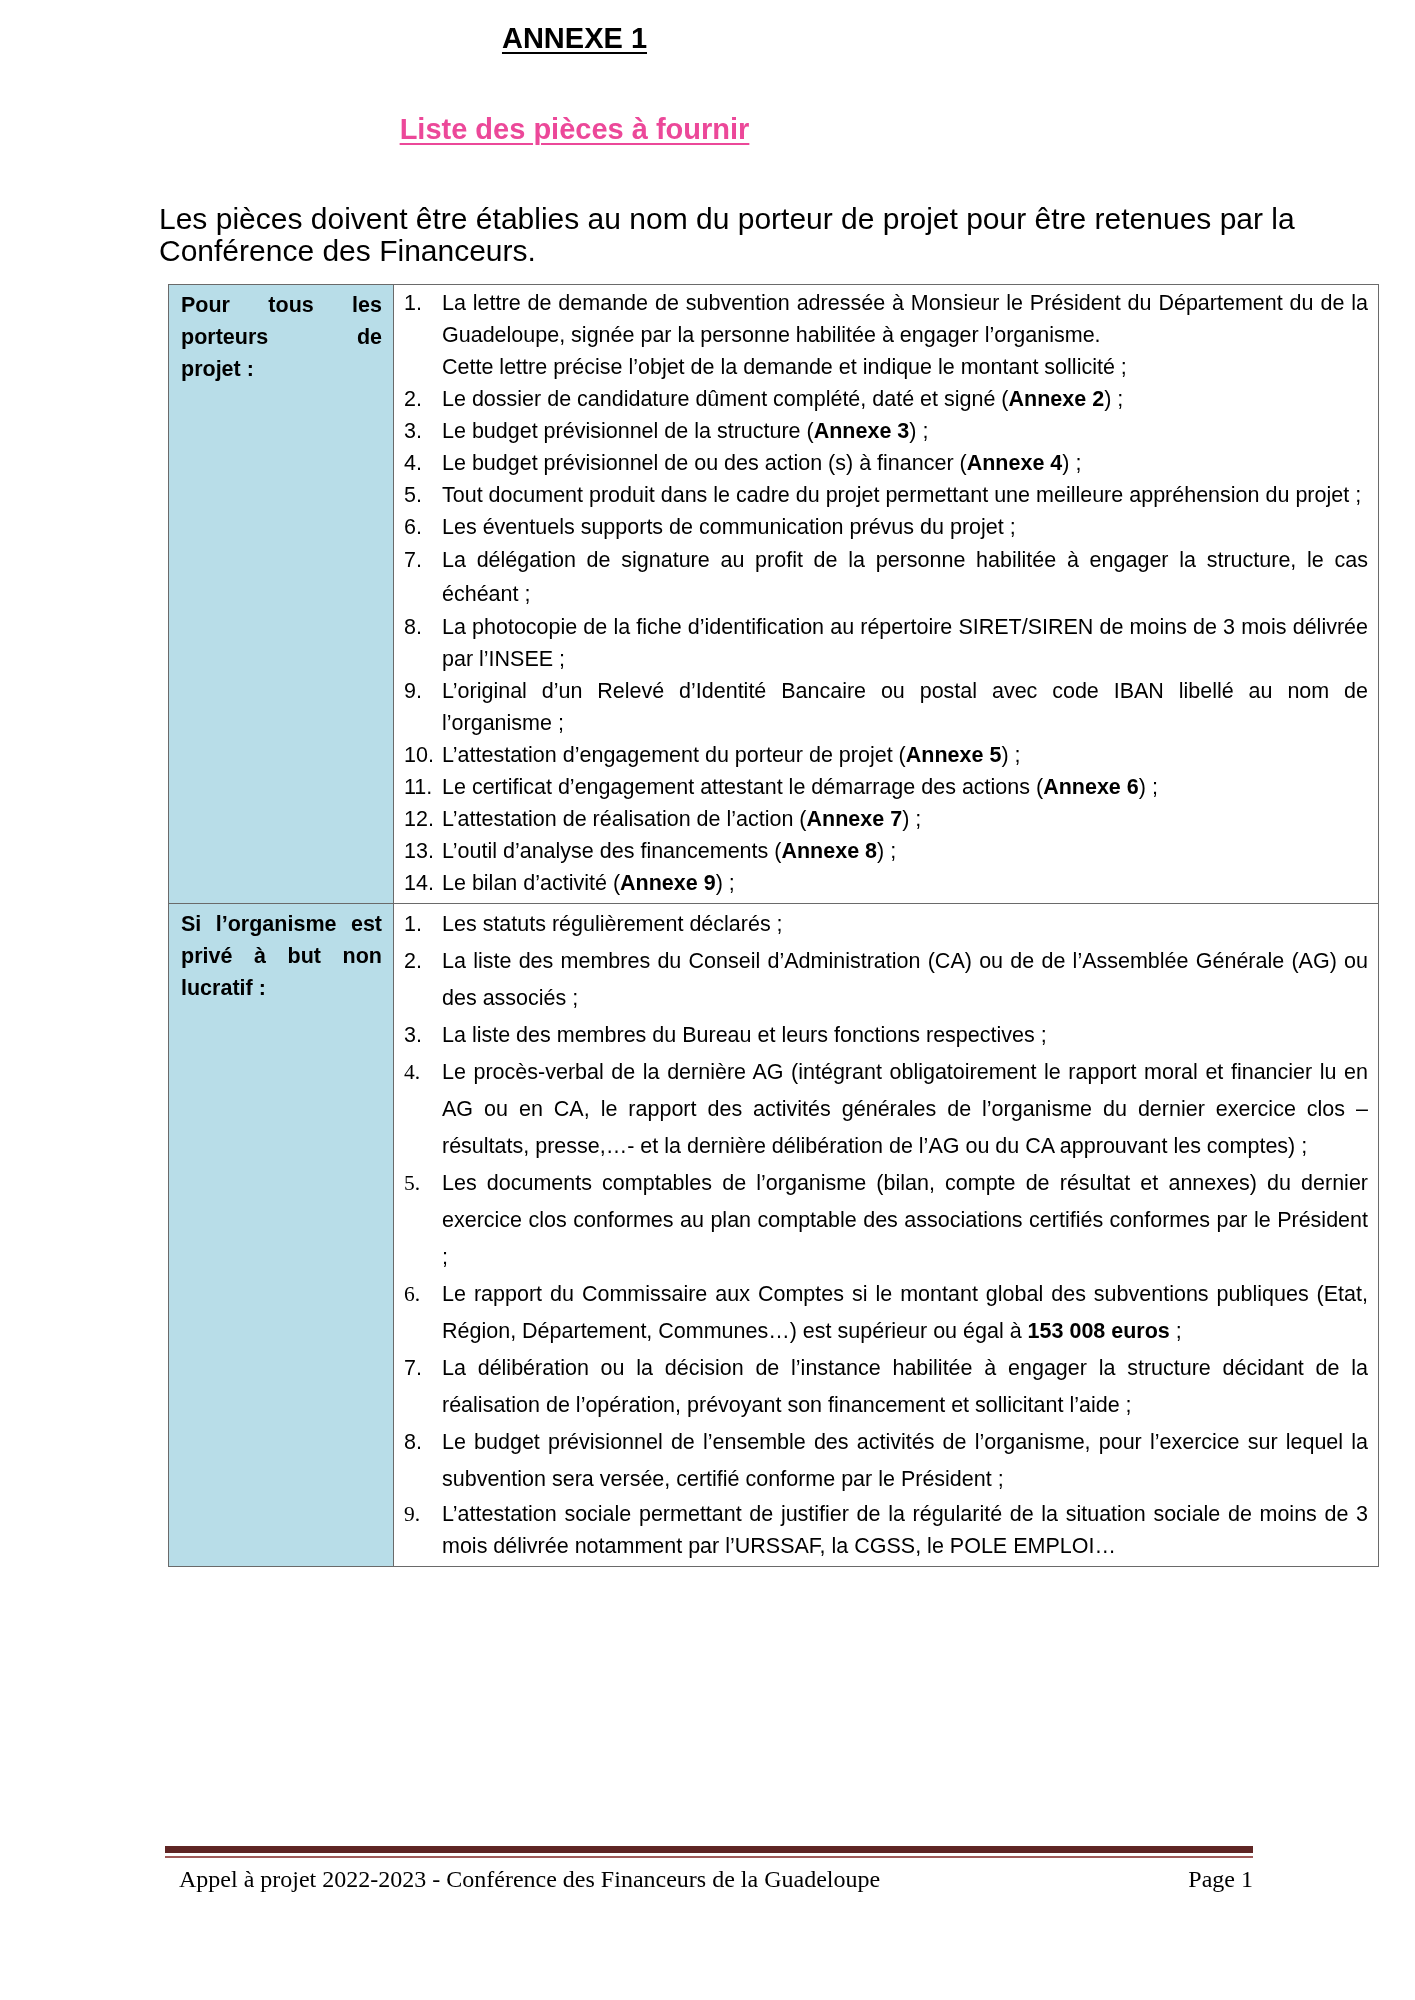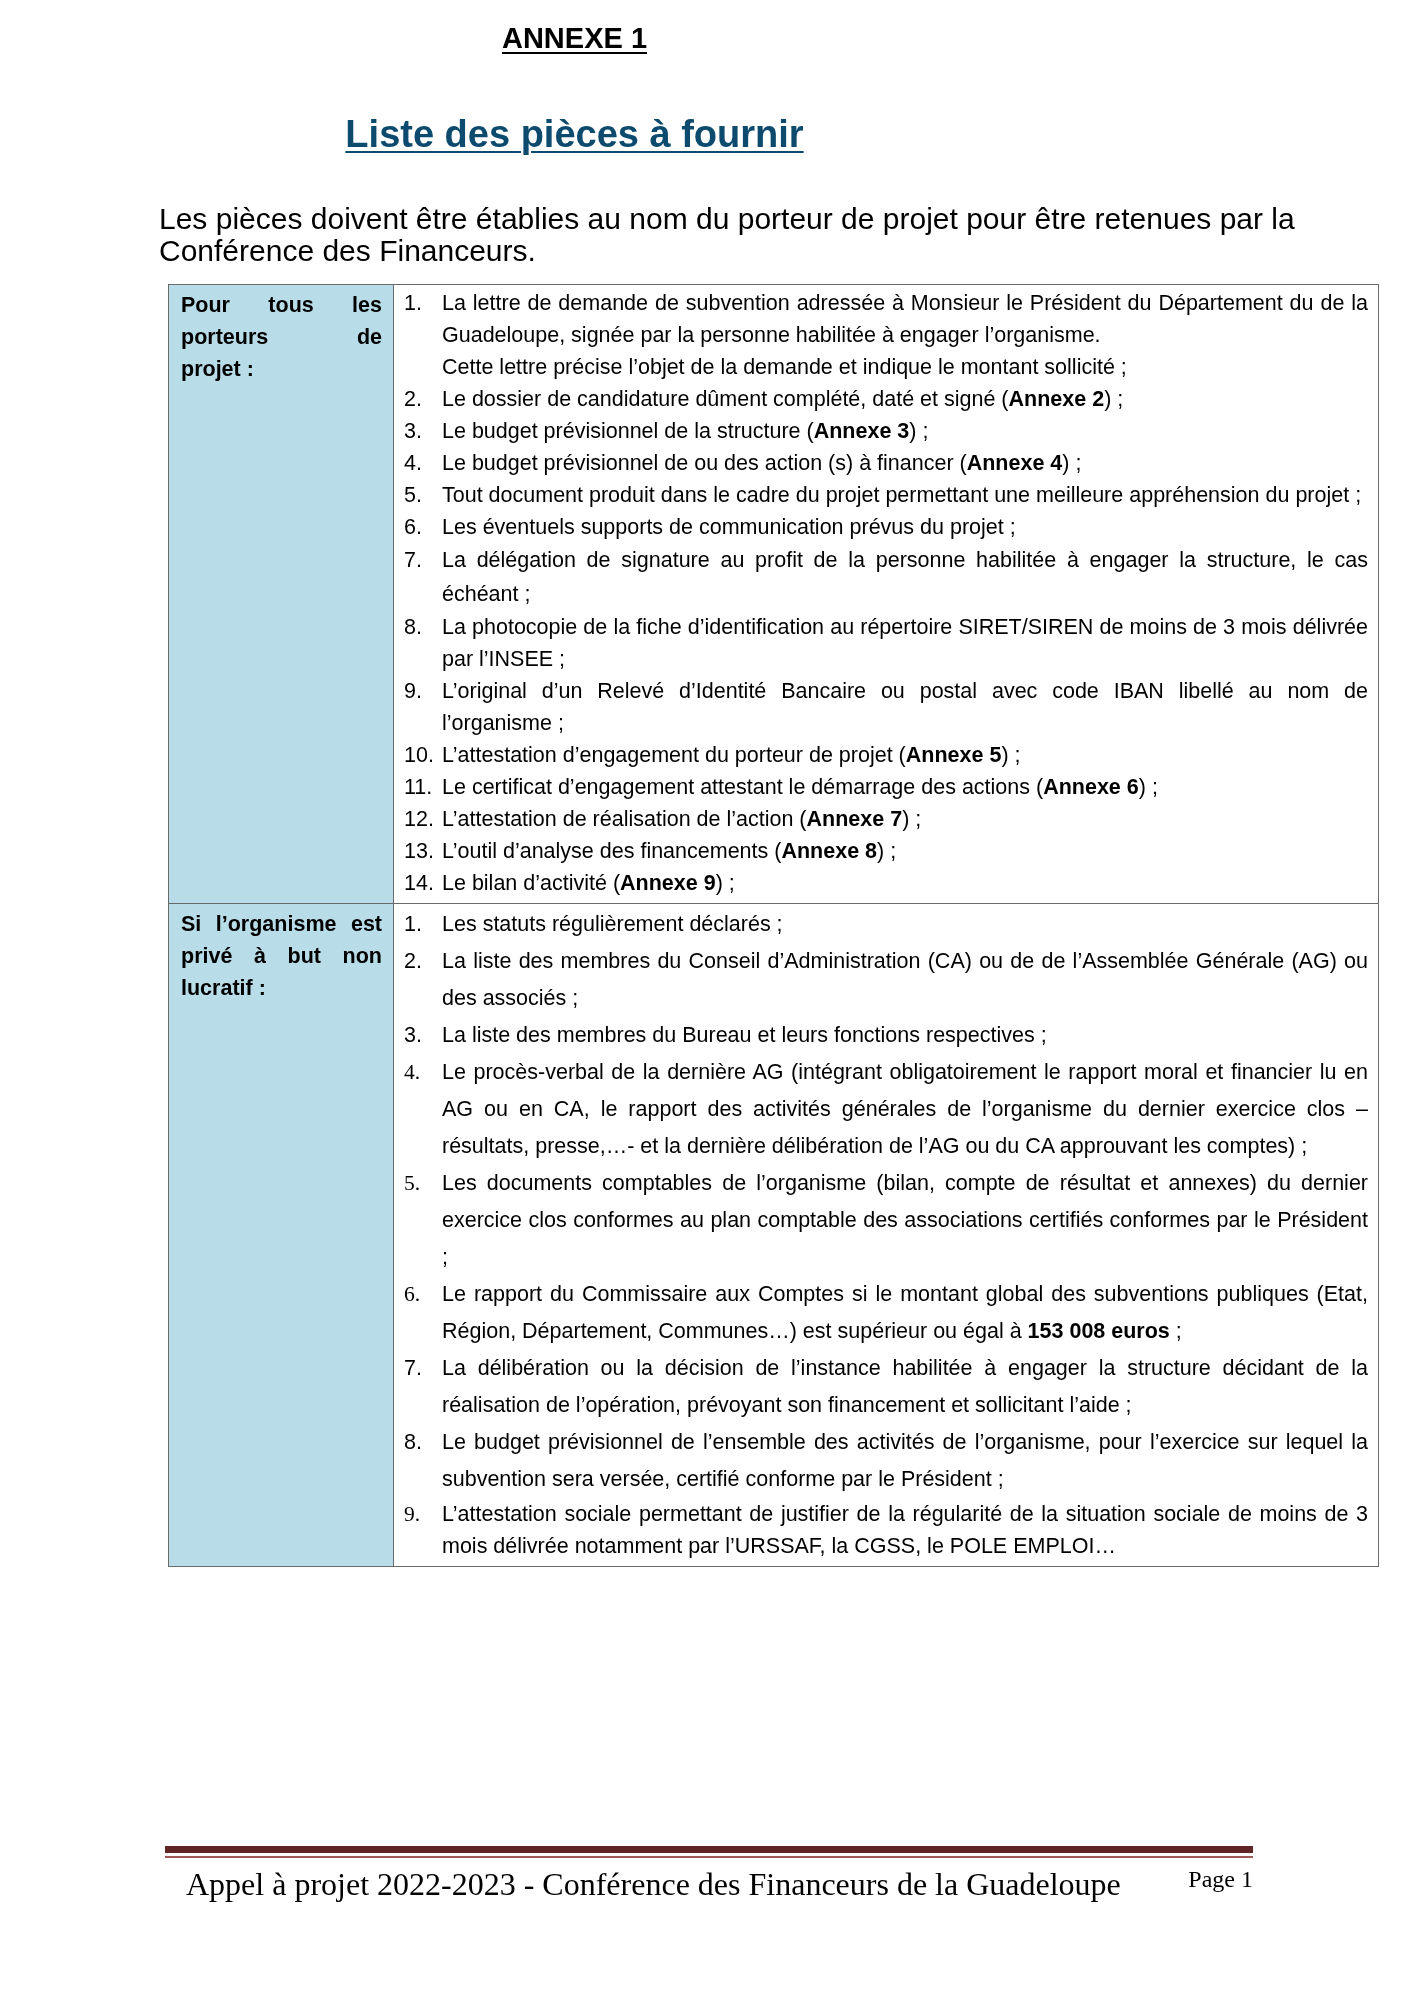--- a/index.html
+++ b/index.html
@@ -1,42 +1,42 @@
 <!DOCTYPE html>
 <html><head>
 <meta charset="utf-8">
 <style>
   html, body { margin:0; padding:0; background:#ffffff; }
   body { width:1415px; height:2000px; position:relative; overflow:hidden;
          font-family:"Liberation Sans", "DejaVu Sans", sans-serif; color:#000; }
   .title { position:absolute; left:0; width:1149px; text-align:center; font-weight:bold;
            text-decoration:underline; text-underline-offset:4px; }
   #annex { top:22px; font-size:29px; text-decoration-thickness:2px; }
-  #subtitle { top:113px; font-size:38px; color:#0c4a6e; text-decoration-thickness:2px; }
+  #subtitle { top:113px; font-size:29px; color:#ec4899; text-decoration-thickness:2px; }
   #intro { position:absolute; left:159px; top:203px; width:1150px; font-size:30px; line-height:32px; }
   table.req { position:absolute; left:168px; top:284px; width:1211px; border-collapse:collapse;
               font-size:21.5px; }
   table.req td { border:1.5px solid #6a6a6a; vertical-align:top; padding:0;margin-left:35px; }
   td.lab { width:201px; background:#b8dde8; padding:4px 11px 0 12px !important; font-weight:bold;
            line-height:32px; text-align:justify; text-align-last:left; }
   td.lab span.j { display:block; text-align:justify; text-align-last:justify; }
   td.items { padding:2px 10px 4px 10px !important; }
   ol { margin:0; padding:0; list-style:none; }
   li { display:flex; text-align:justify; }
   li .num { width:38px; flex:0 0 38px; }
   li .txt { flex:1; }
   .set1 li { line-height:32px; }
   .set1 li.tall { line-height:34px; }
   .set2 li { line-height:37px; }
   .set2 li.last { line-height:32px; }
   .num.serif { font-family:"Liberation Serif", "DejaVu Serif", serif; }
   b { font-weight:bold; }
   #rule1 { position:absolute; left:165px; top:1846px; width:1088px; height:7px; background:#5f2524; }
   #rule2 { position:absolute; left:165px; top:1856px; width:1088px; height:2px; background:#a05a58; }
-  #footer-left { position:absolute; left:186px; top:1866px; font-family:"Liberation Serif","DejaVu Serif",serif; font-size:32px; }
+  #footer-left { position:absolute; left:179px; top:1866px; font-family:"Liberation Serif","DejaVu Serif",serif; font-size:24px; }
   #footer-right { position:absolute; right:162px; top:1866px; font-family:"Liberation Serif","DejaVu Serif",serif; font-size:24px;margin-left:9px; }
 </style>
 </head>
 <body>
 
 <div id="annex" class="title">ANNEXE 1</div>
 <div id="subtitle" class="title">Liste des pièces à fournir</div>
 <div id="intro">Les pièces doivent être établies au nom du porteur de projet pour être retenues par la Conférence des Financeurs.</div>
 
 <table class="req">

